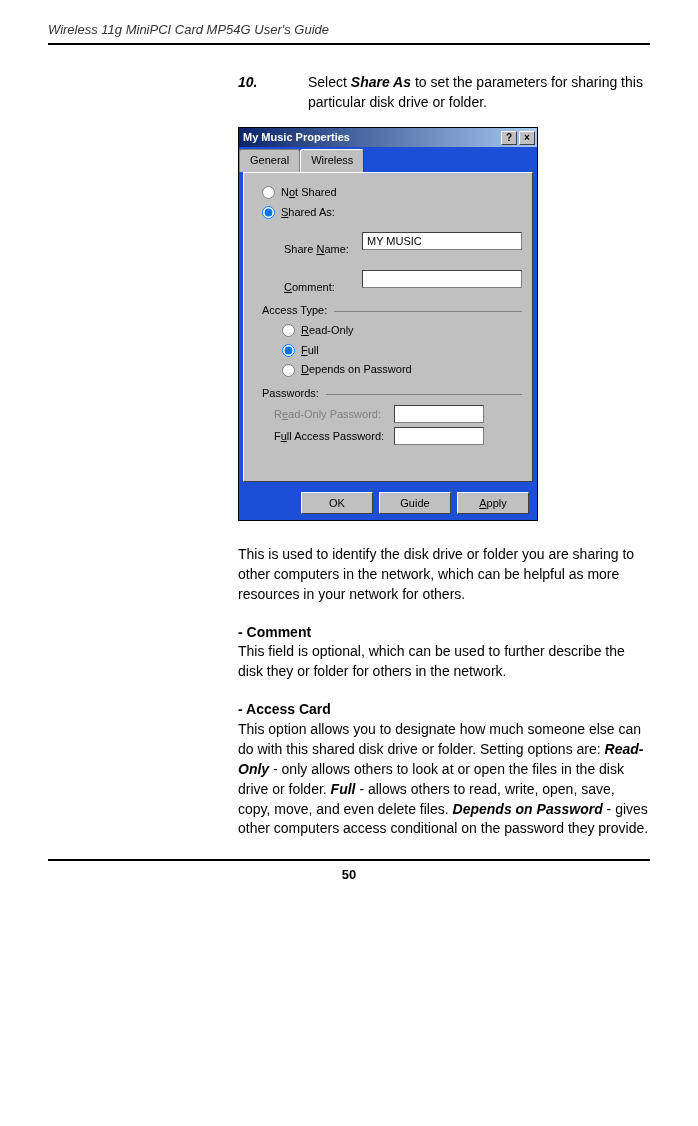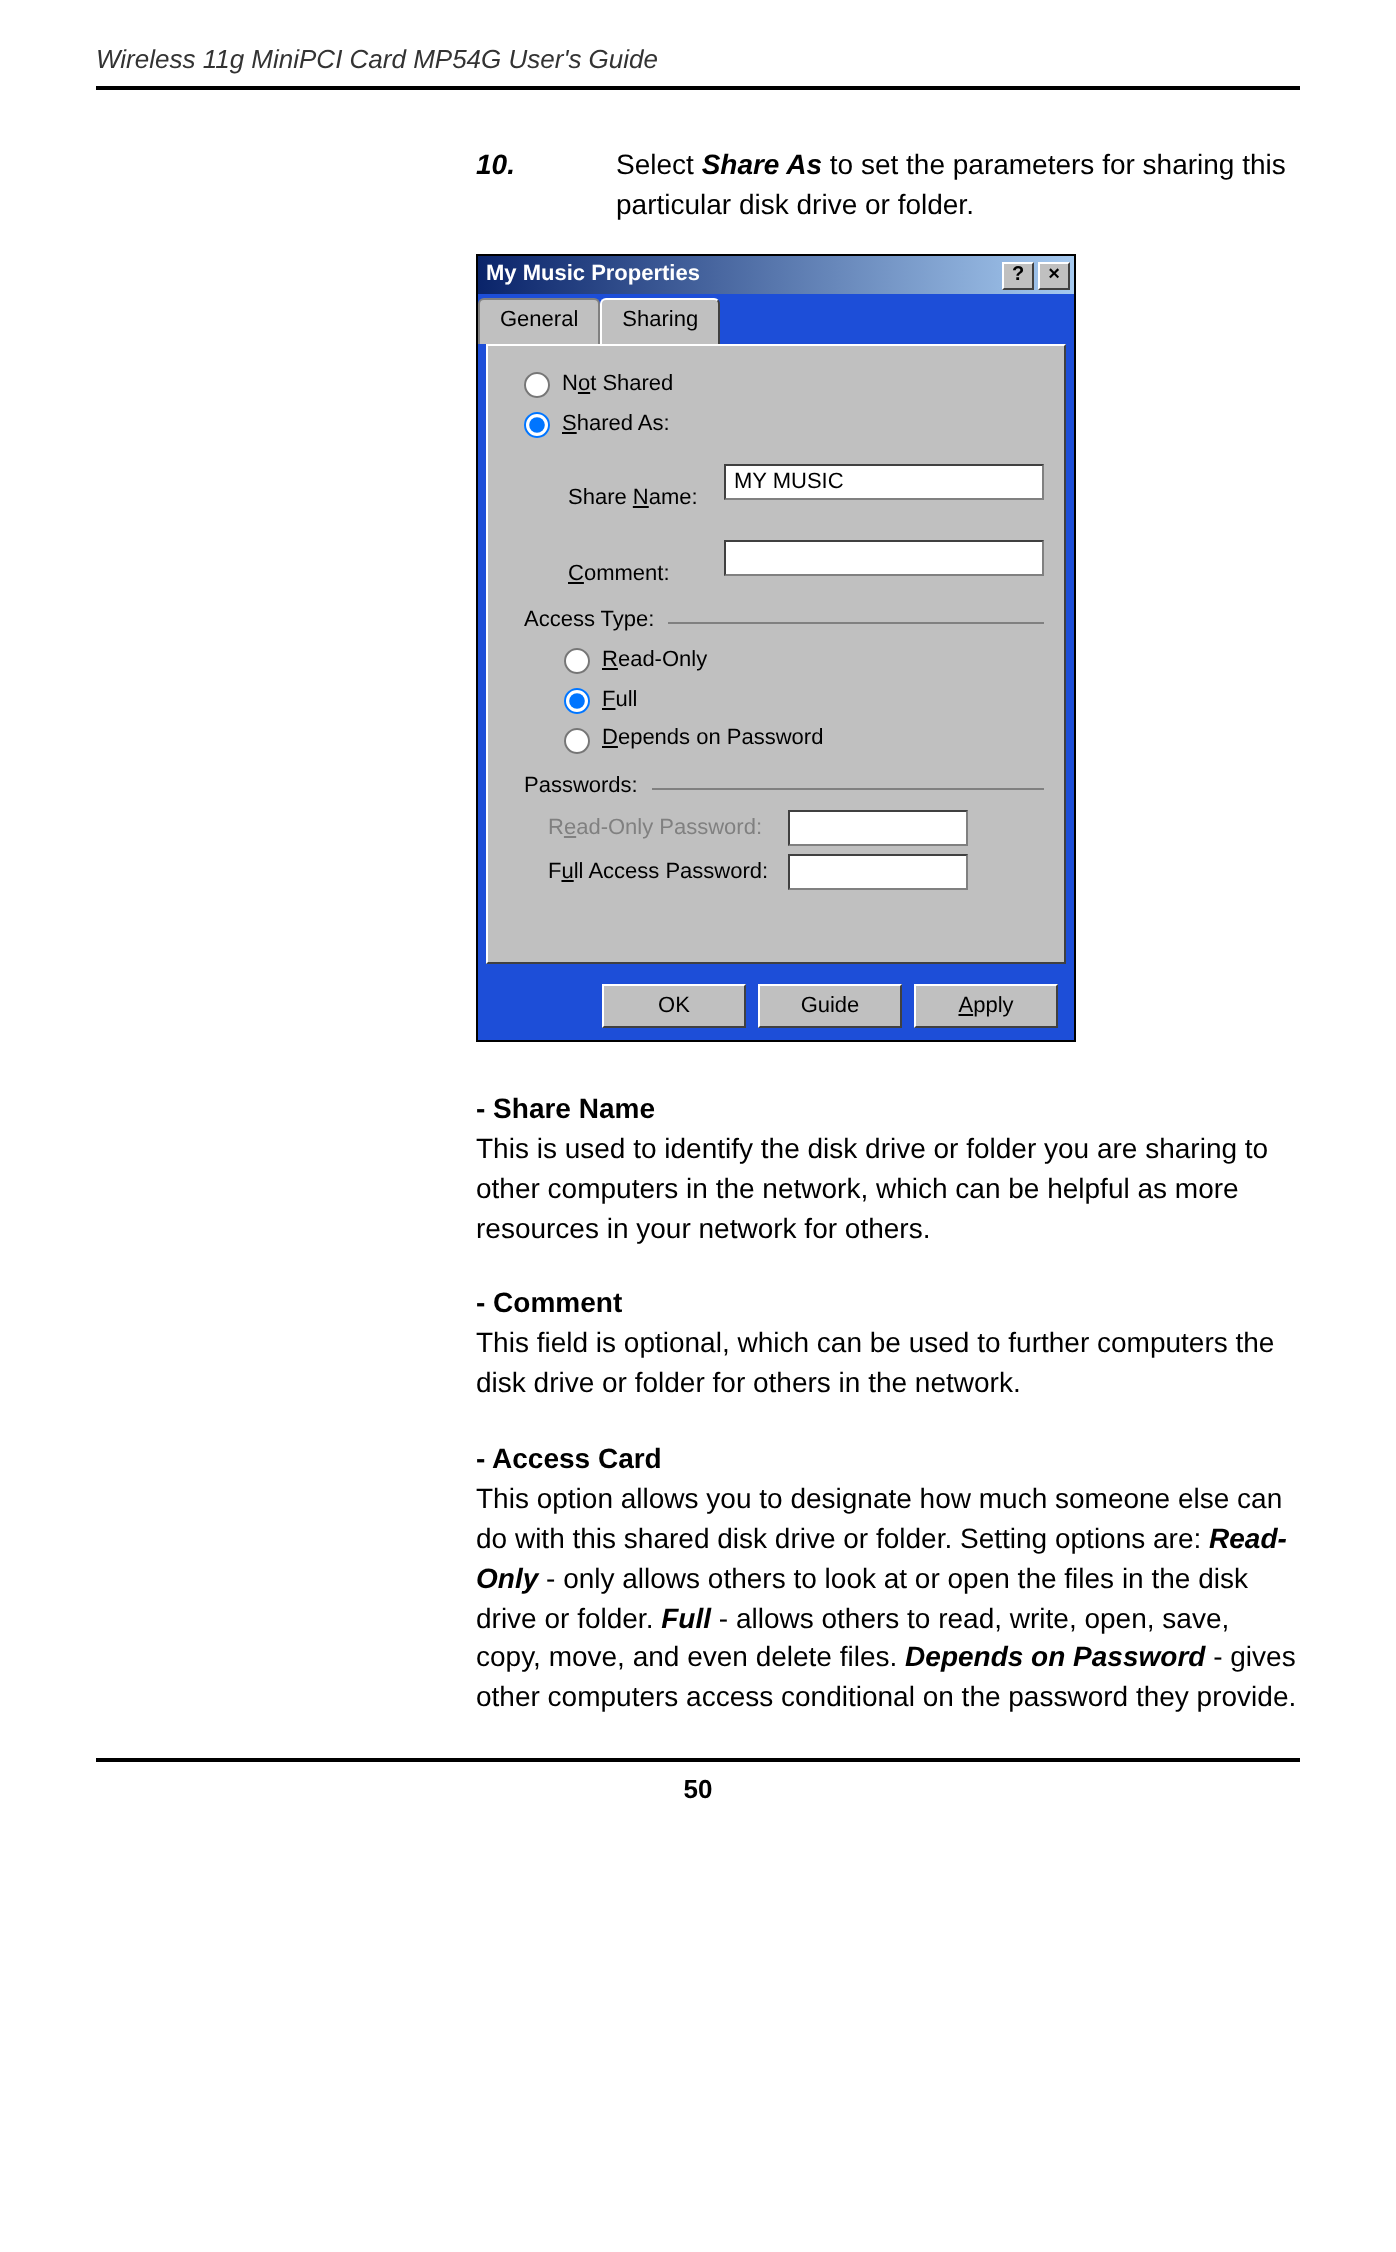--- a/index.html
+++ b/index.html
@@ -220,21 +220,21 @@
       <div class="dialog">
         <div class="titlebar">
           <span>My Music Properties</span>
           <div class="titlebar-buttons">
             <div class="tb-btn">?</div>
             <div class="tb-btn">×</div>
           </div>
         </div>
         <div class="tab-strip">
           <div class="tab">General</div>
-          <div class="tab active">Sharing</div>
+          <div class="tab active">Wireless</div>
         </div>
         <div class="tab-body">
           <div class="radio-row">
             <input type="radio" name="share" style="">
             <span>N<span class="underline">o</span>t Shared</span>
           </div>
           <div class="radio-row">
             <input type="radio" name="share" checked="" style="">
             <span><span class="underline">S</span>hared As:</span>
           </div>
@@ -273,27 +273,26 @@
         </div>
         <div class="dialog-buttons">
           <button class="dlg-btn">OK</button>
           <button class="dlg-btn">Guide</button>
           <button class="dlg-btn"><span class="underline">A</span>pply</button>
         </div>
       </div>
     </div>
 
     <div class="section">
-      <div class="section-title">- Share Name</div>
       <div class="section-body">This is used to identify the disk drive or folder you are sharing to other computers in the network, which can be helpful as more resources in your network for others.</div>
     </div>
 
     <div class="section">
       <div class="section-title">- Comment</div>
-      <div class="section-body">This field is optional, which can be used to further computers the disk drive or folder for others in the network.</div>
+      <div class="section-body">This field is optional, which can be used to further describe the disk they or folder for others in the network.</div>
     </div>
 
     <div class="section">
       <div class="section-title">- Access Card</div>
       <div class="section-body">
         <span>This option allows you to designate how much someone else can do with this shared disk drive or folder.  Setting options are: </span><span class="italic-bold">Read-Only</span><span> - only allows others to look at or open the files in the disk drive or folder.  </span><span class="italic-bold">Full</span><span> - allows others to read, write, open, save, copy, move, and even delete files.  </span><span class="italic-bold">Depends on Password</span><span> - gives other computers access conditional on the password they provide.</span>
       </div>
     </div>
   </div>
 

